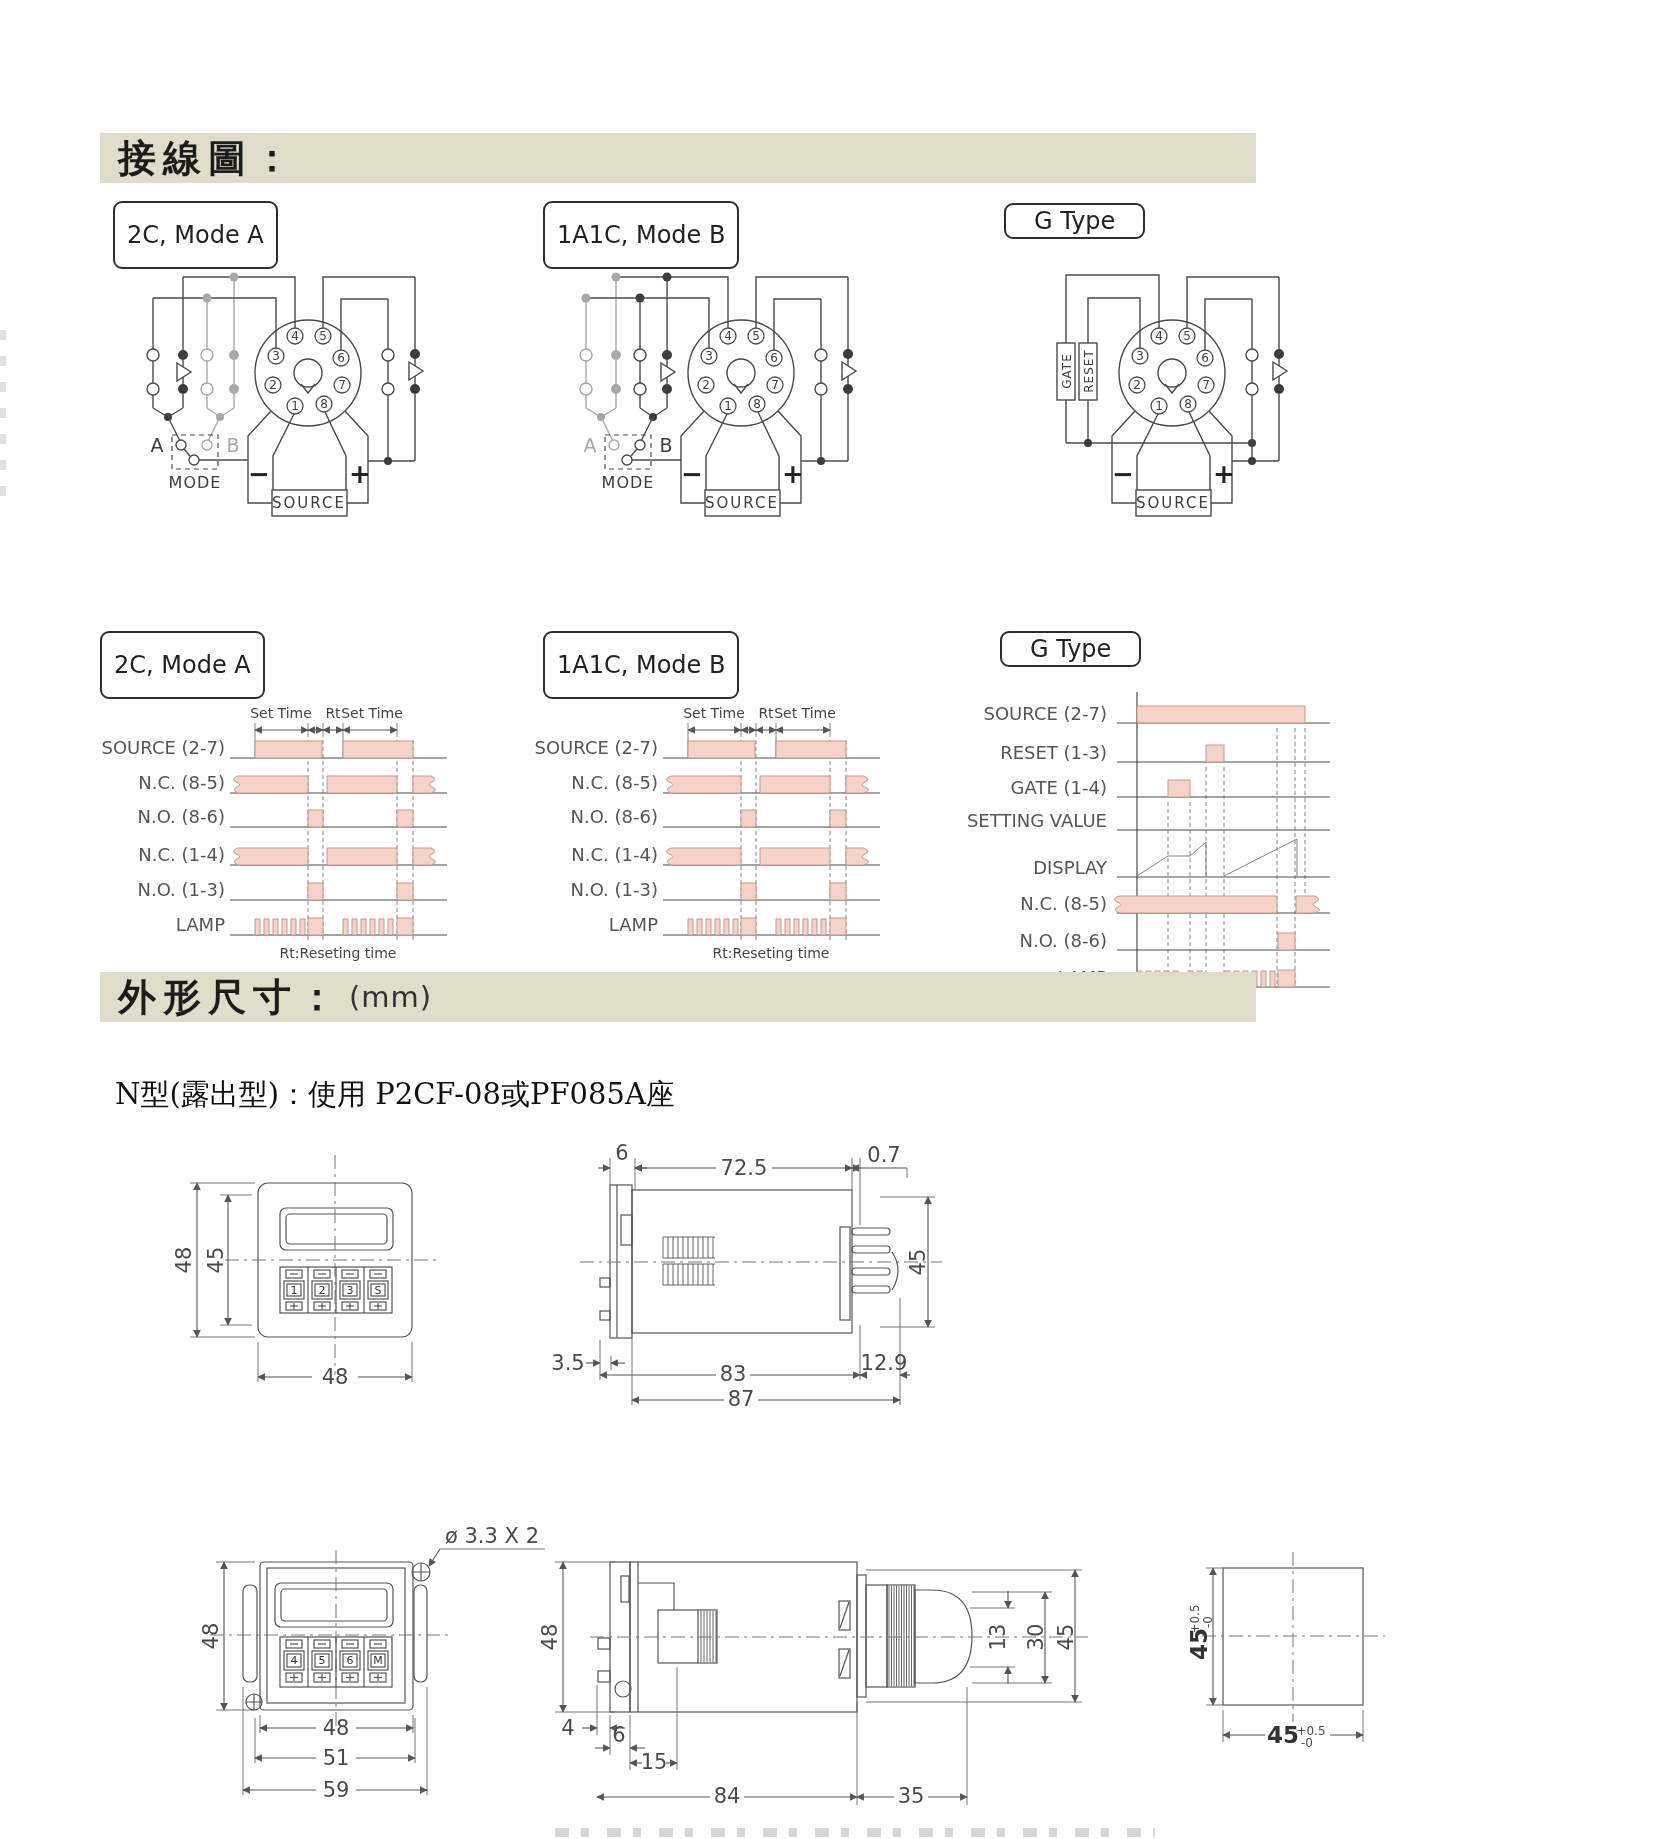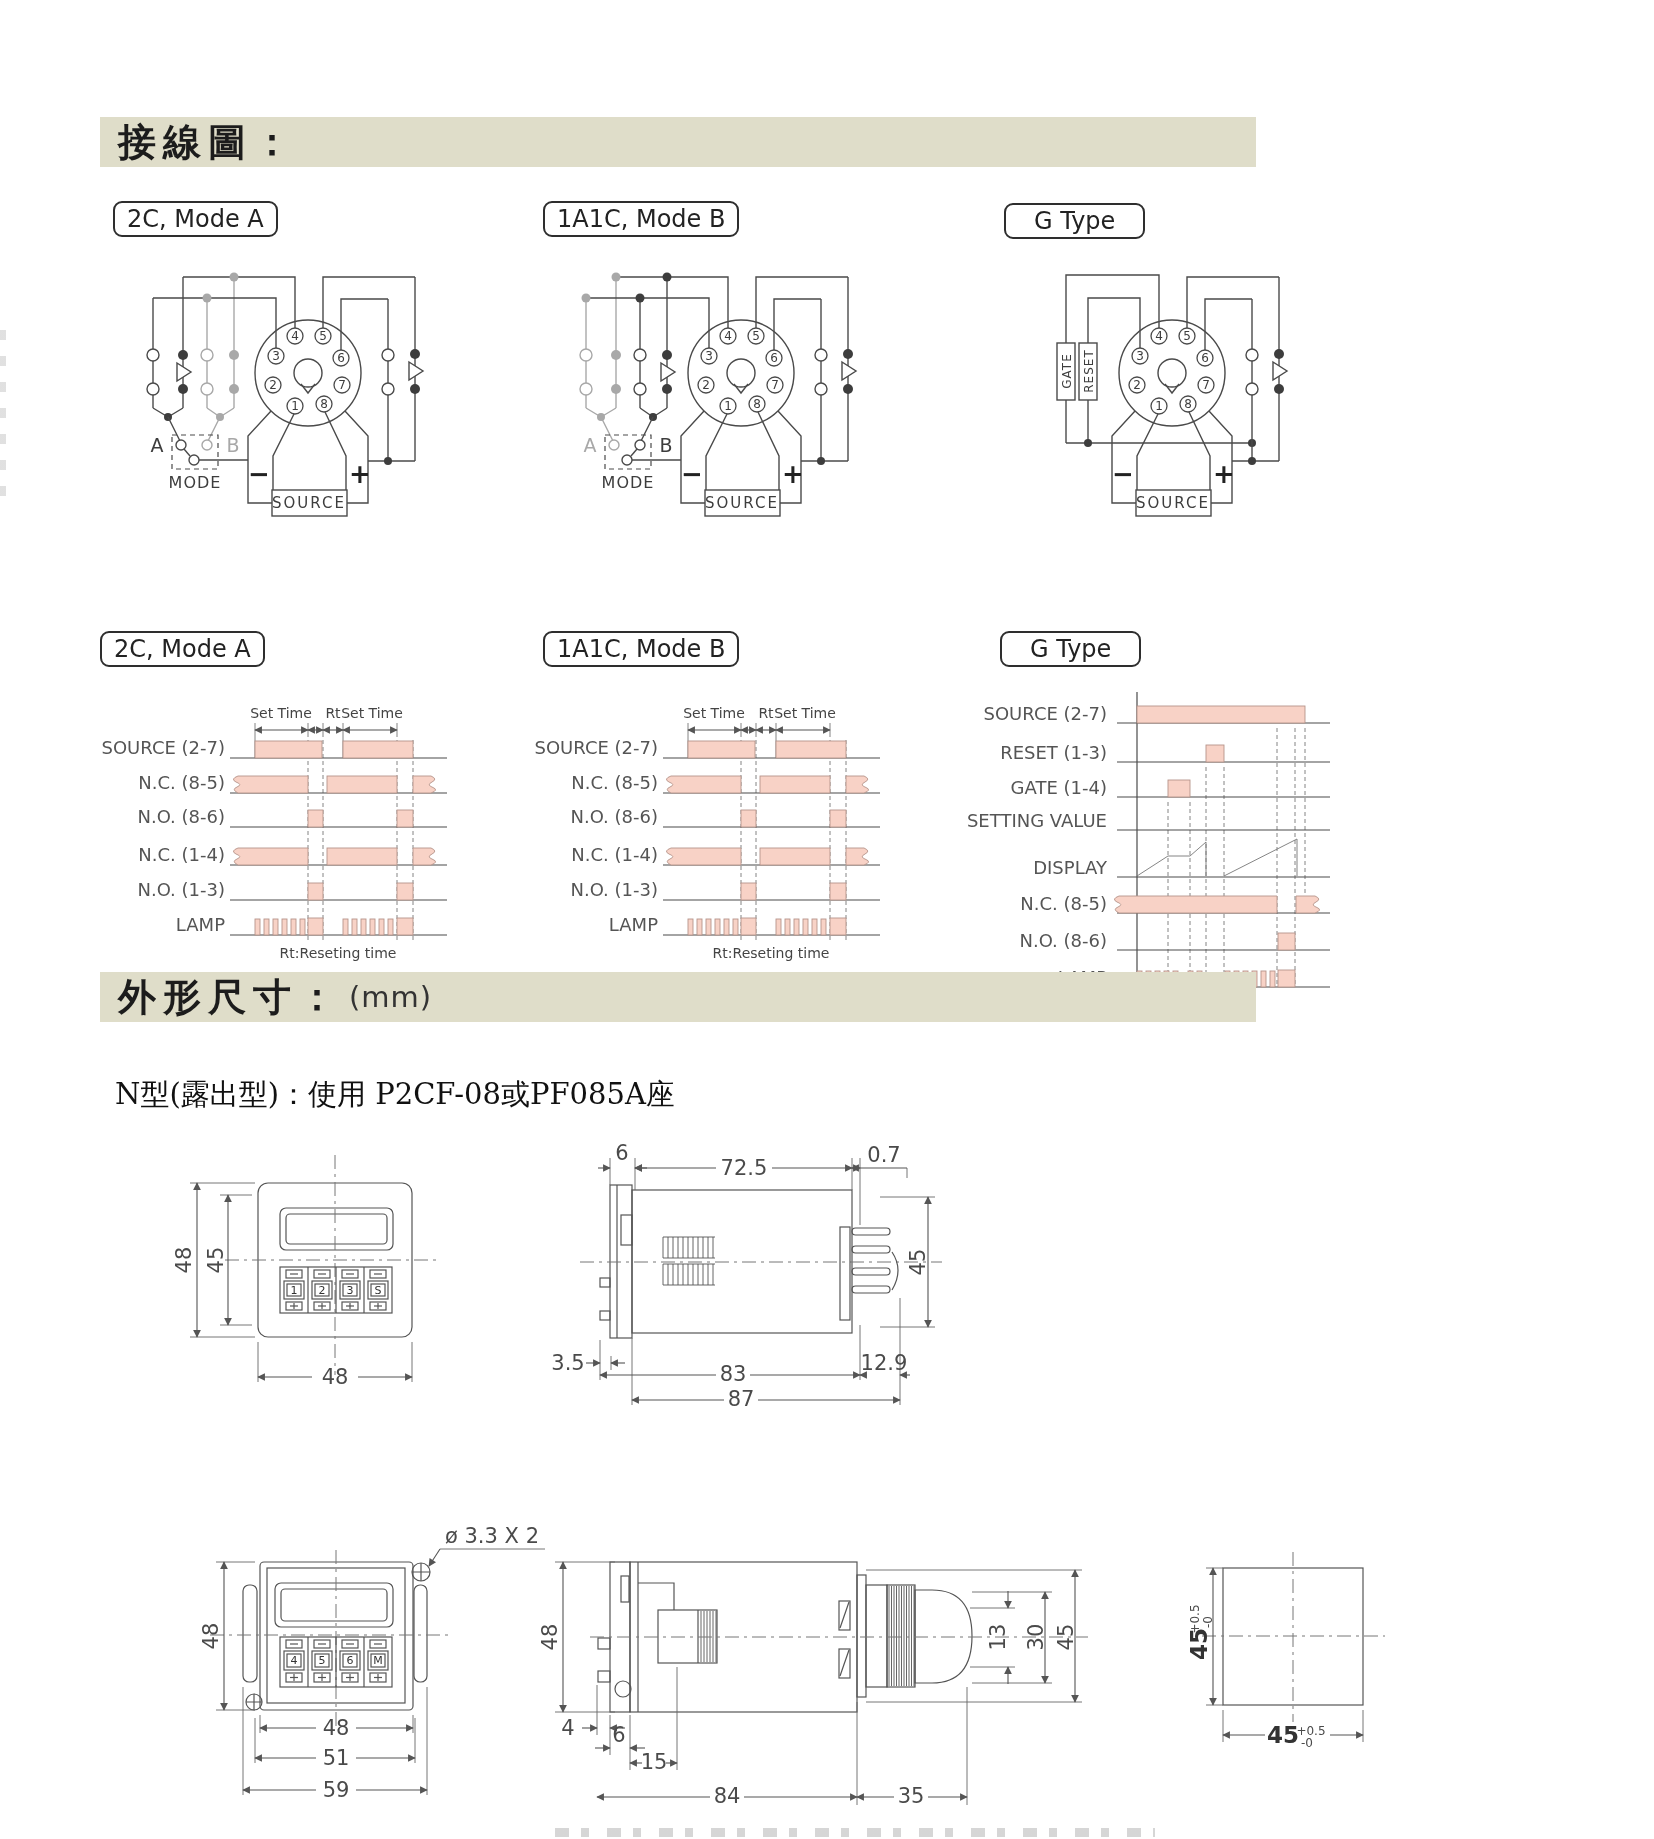--- a/index.html
+++ b/index.html
@@ -6,21 +6,21 @@
   #page{position:relative;width:1654px;height:1839px;background:#ffffff;overflow:hidden;
         font-family:"DejaVu Sans",sans-serif;}
   
   .secbar{position:absolute;left:100px;width:1156px;height:50px;background:#dfddc9;
           display:flex;align-items:center;padding-left:18px;box-sizing:border-box;}
   .secbar .cn{font-family:"DejaVu Serif","Liberation Serif",serif;font-weight:bold;
               font-size:38px;color:#1c1c1c;letter-spacing:7px;}
   .secbar .unit{font-size:29px;color:#333;margin-left:6px;letter-spacing:1px;}
   
   .vbox{position:absolute;border:2px solid #2e2e2e;border-radius:9px;background:#fff;
-        font-size:24px;color:#222;padding:2px 12px;white-space:nowrap;}
+        font-size:24px;color:#222;padding:18px 12px;white-space:nowrap;}
   
   .subhead{position:absolute;font-family:"DejaVu Serif","Liberation Serif",serif;
            font-size:29px;color:#111;white-space:nowrap;}
   svg{position:absolute;overflow:visible;}
   
   .ln{stroke:#4a4a4a;stroke-width:1.4;fill:none;}
   .lng{stroke:#a8a8a8;stroke-width:1.4;fill:none;}
   .dot{fill:#3d3d3d;}
   .dotg{fill:#a8a8a8;}
   .term{fill:#fff;stroke:#4a4a4a;stroke-width:1.4;}
@@ -64,21 +64,21 @@
 <div id="page">
 
   <svg width="0" height="0">
     <defs>
       <marker id="ar" viewBox="0 0 10 10" refX="9" refY="5" markerWidth="9" markerHeight="7" orient="auto-start-reverse">
         <path d="M0,0 L10,5 L0,10 Z" fill="#555"></path>
       </marker>
     </defs>
   </svg>
 
-  <div class="secbar" style="top:117px">
+  <div class="secbar" style="top:133px">
     <span class="cn">接線圖：</span>
   </div>
 
   <div class="vbox" style="left:113px;top:201px">2C, Mode A</div>
   <div class="vbox" style="left:543px;top:201px">1A1C, Mode B</div>
   <div class="vbox" style="left:1004px;top:203px;padding:2px 28px">G Type</div>
 
   <svg style="left:95px;top:240px" width="420" height="290" viewBox="0 0 420 290">
     <g>
       <path class="ln" d="M88,37 V168"></path>

